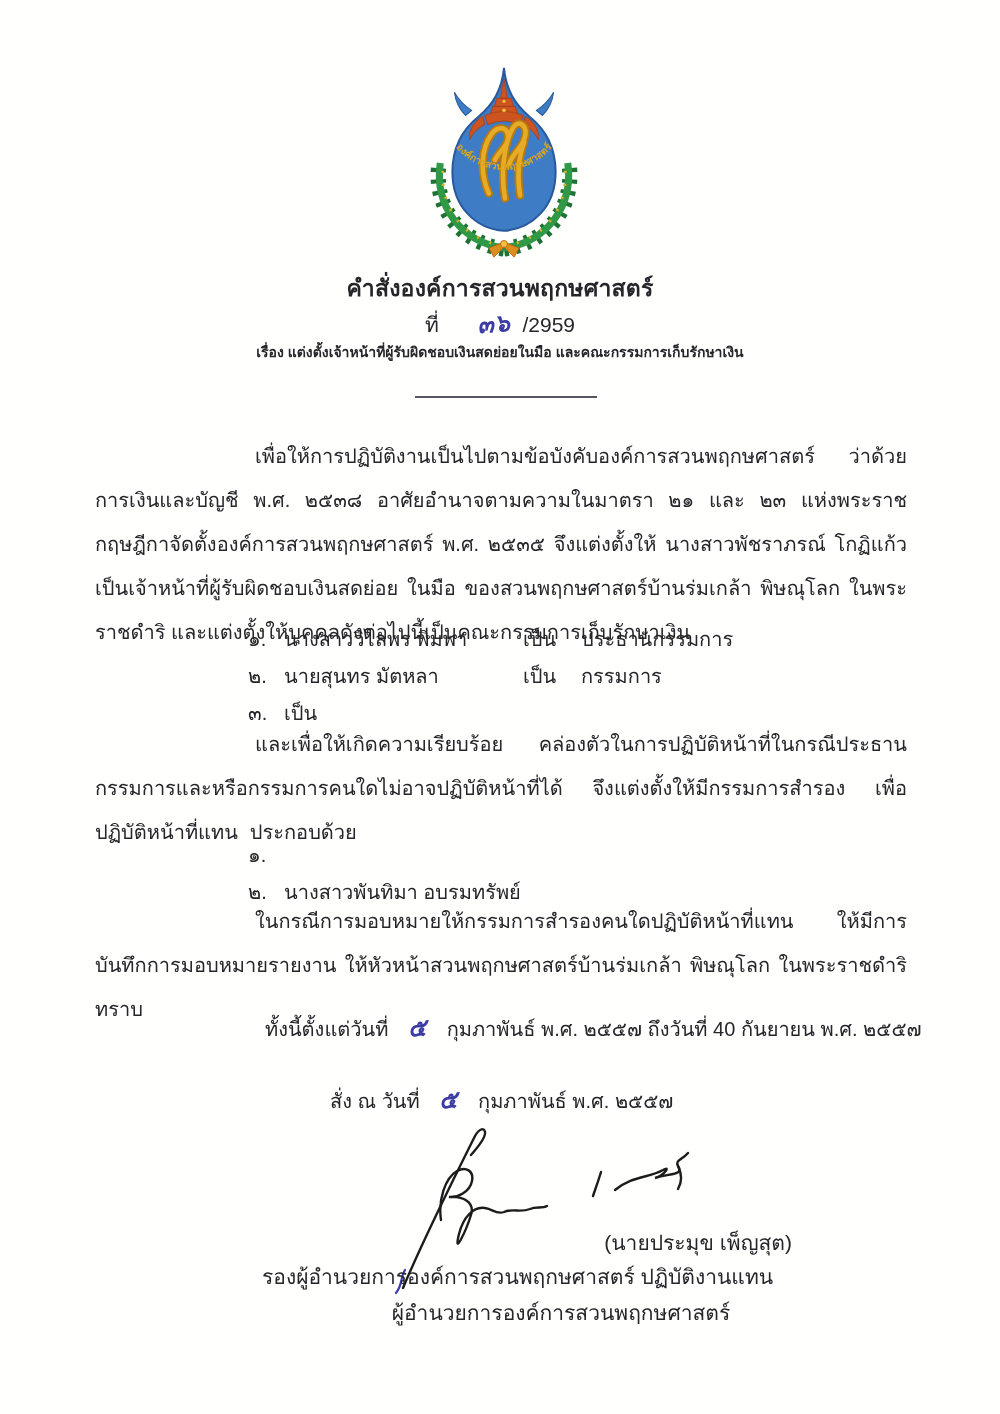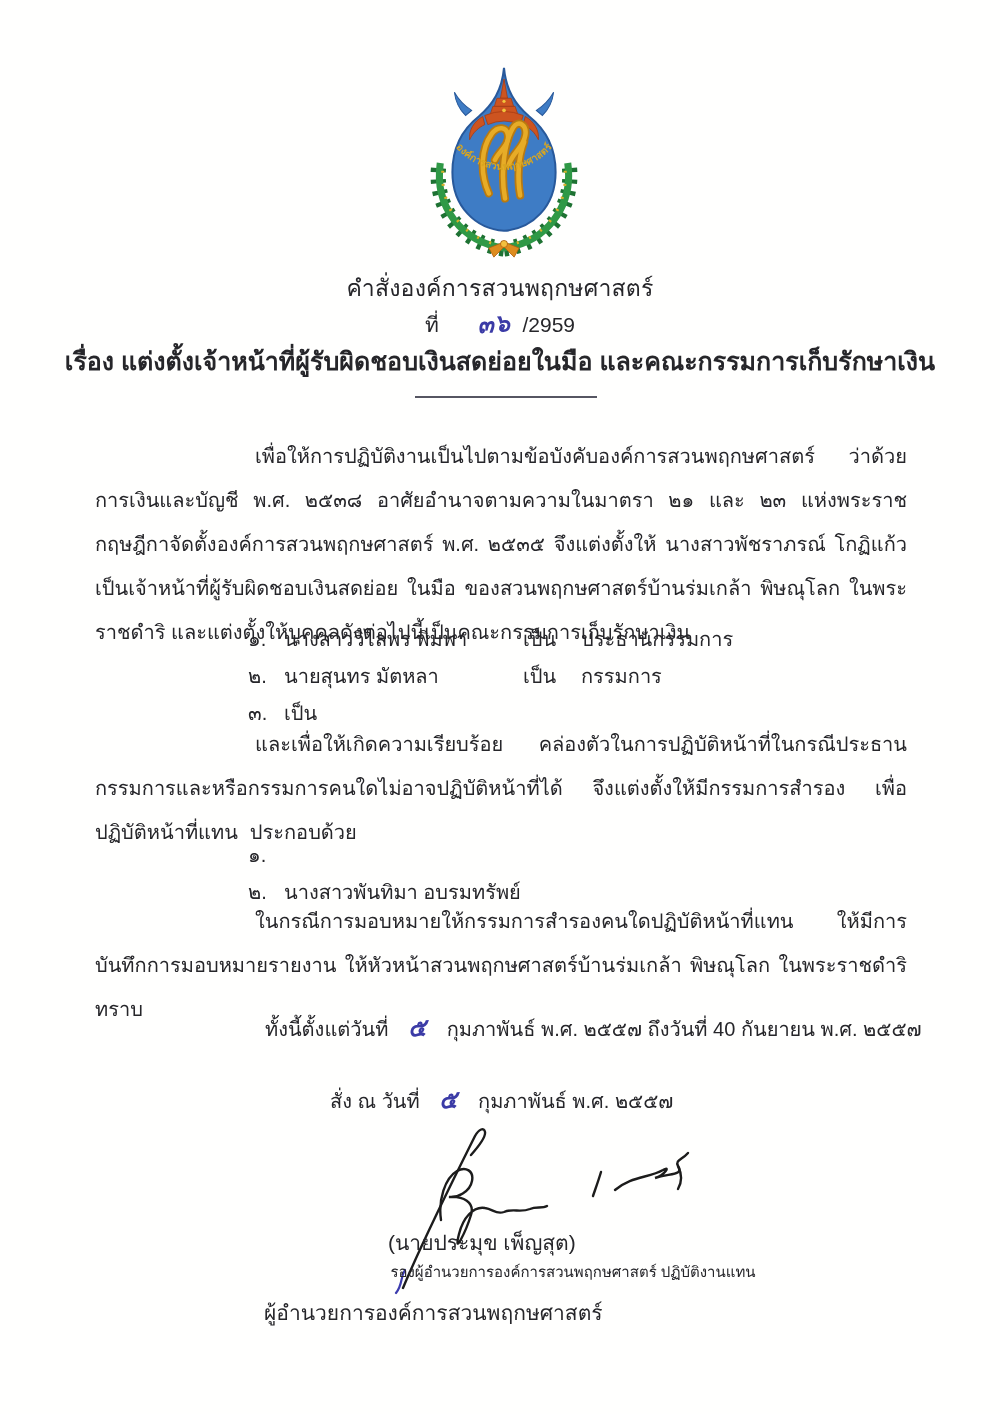--- a/index.html
+++ b/index.html
@@ -5,54 +5,54 @@
   * { margin:0; padding:0; box-sizing:border-box; }
   html,body { background:#ffffff; }
   .page {
     position:relative; width:1000px; height:1414px; margin:0 auto;
     background:#fffffe; overflow:hidden;
     font-family:"Liberation Sans","DejaVu Sans",sans-serif;
     color:#26262a;
   }
   .logo-wrap { position:absolute; left:418px; top:62px; width:172px; height:196px; }
   .h-title { position:absolute; top:270px; left:0; width:1000px; text-align:center;
-    font-size:23px; font-weight:400; letter-spacing:0.2px; }
+    font-size:23px; font-weight:700; letter-spacing:0.2px; }
   .h-number { position:absolute; top:304px; left:0; width:1000px;
     display:flex; justify-content:center; align-items:baseline; gap:12px; font-size:21px; }
   .h-number .gap { display:inline-block; width:14px; }
   .handwrite {
     color:#3b3ba6; font-size:24px; font-style:italic; font-weight:600;
     display:inline-block; transform:rotate(-4deg); letter-spacing:1px;
   }
   .h-subject { position:absolute; top:341px; left:0; width:1000px; text-align:center;
-    font-size:25px; font-weight:700; }
+    font-size:14px; font-weight:700; }
   .divider { position:absolute; top:396px; left:415px; width:182px; height:2px;
     background:#565662; }
   .para { position:absolute; left:95px; width:812px; font-size:20px; line-height:44px;
     text-align:justify; }
   .para.indent { text-indent:160px; }
   #para1 { top:434px; }
   #para2 { top:724px;font-family:Liberation Mono, monospace; }
   #para3 { top:899px; }
   .committee { position:absolute; left:248px; top:620px; width:660px; }
   .committee .row { display:grid; grid-template-columns:36px 239px 58px auto;
     height:37px; align-items:center; font-size:20px; }
   .reserves { position:absolute; left:248px; top:836px; width:500px; }
   .reserves .row { display:grid; grid-template-columns:36px auto; height:37px;
     align-items:center; font-size:20px; }
   .date-line { position:absolute; left:95px; width:860px; font-size:20px; }
   #effective-line { top:1008px; padding-left:170px; }
   #order-line { top:1080px; padding-left:235px; }
   .date-line .handwrite { margin:0 14px; }
   .sig-svg { position:absolute; left:383px; top:1120px; }
-  .sig-name { position:absolute; top:1226px; left:388px; width:404px; text-align:left;
+  .sig-name { position:absolute; top:1226px; left:388px; width:404px; text-align:right;
     font-size:21px; }
-  .sig-title1 { position:absolute; top:1260px; left:262px; width:622px; text-align:center;
-    font-size:15px; }
-  .sig-title2 { position:absolute; top:1296px; left:264px; width:622px; 
+  .sig-title1 { position:absolute; top:1260px; left:262px; width:622px; 
+    font-size:21px; }
+  .sig-title2 { position:absolute; top:1296px; left:250px; width:622px; text-align:center;
     font-size:21px; }
 </style>
 </head>
 <body>
 
 <div class="page">
 
   <div class="logo-wrap">
     <svg viewBox="0 0 170 190" width="172" height="196">
 

